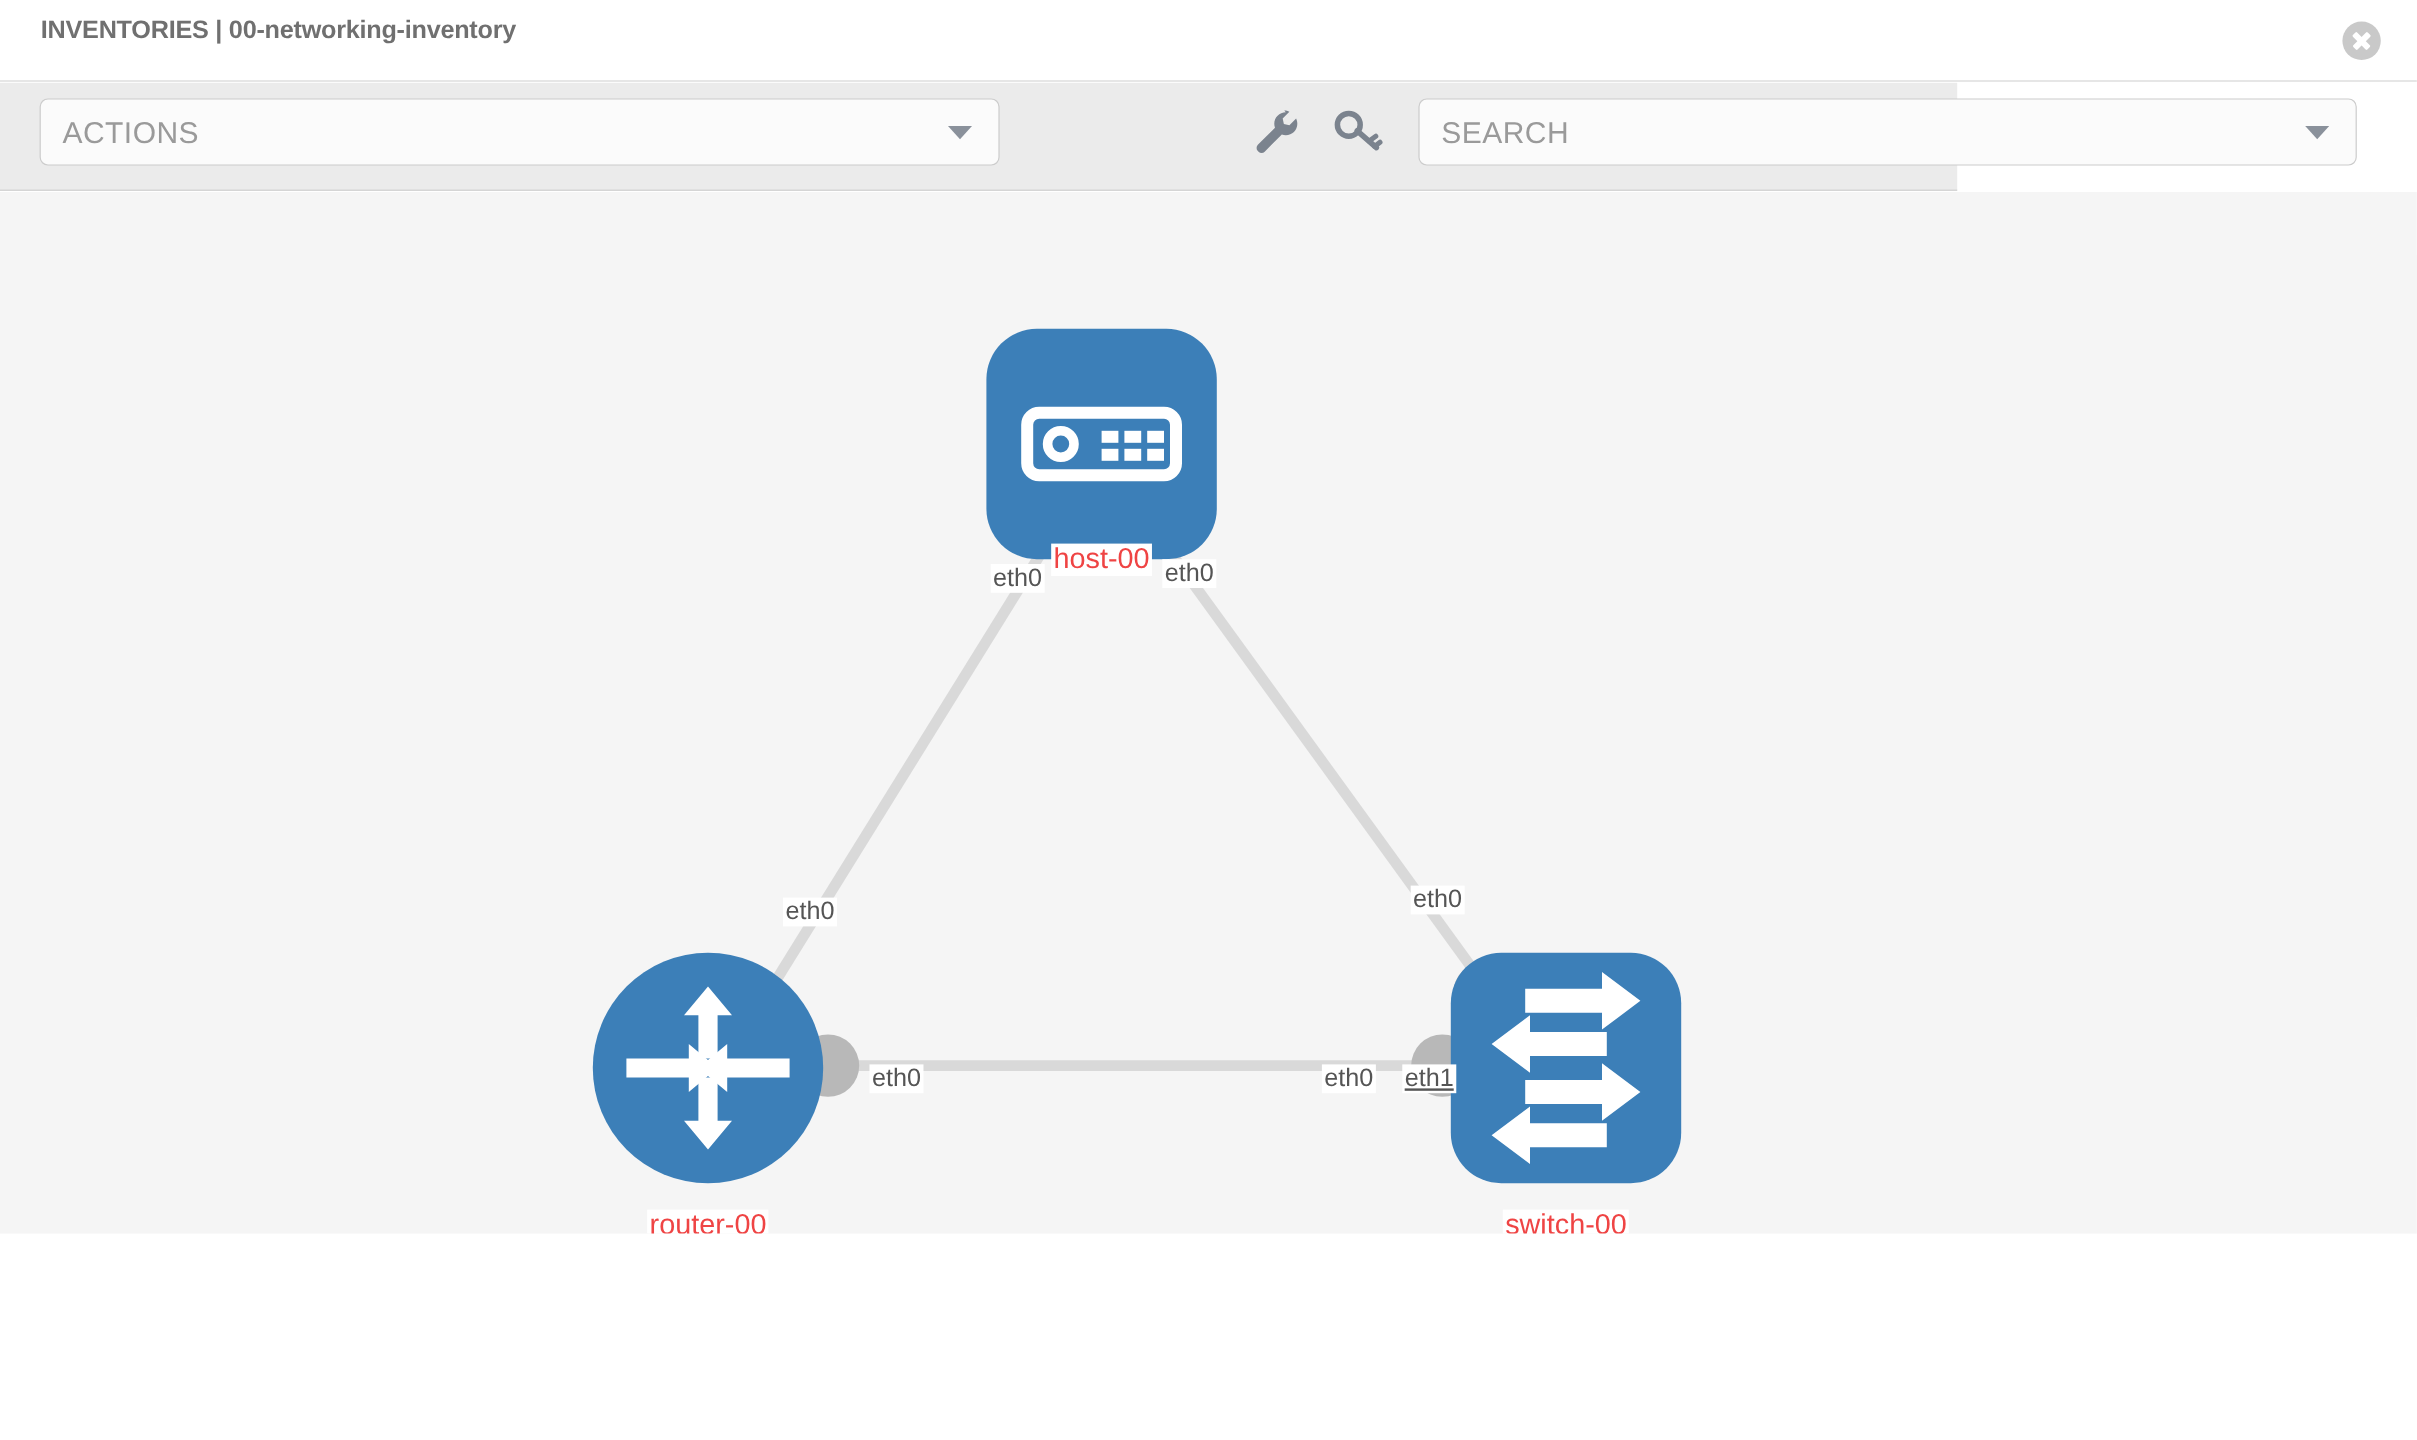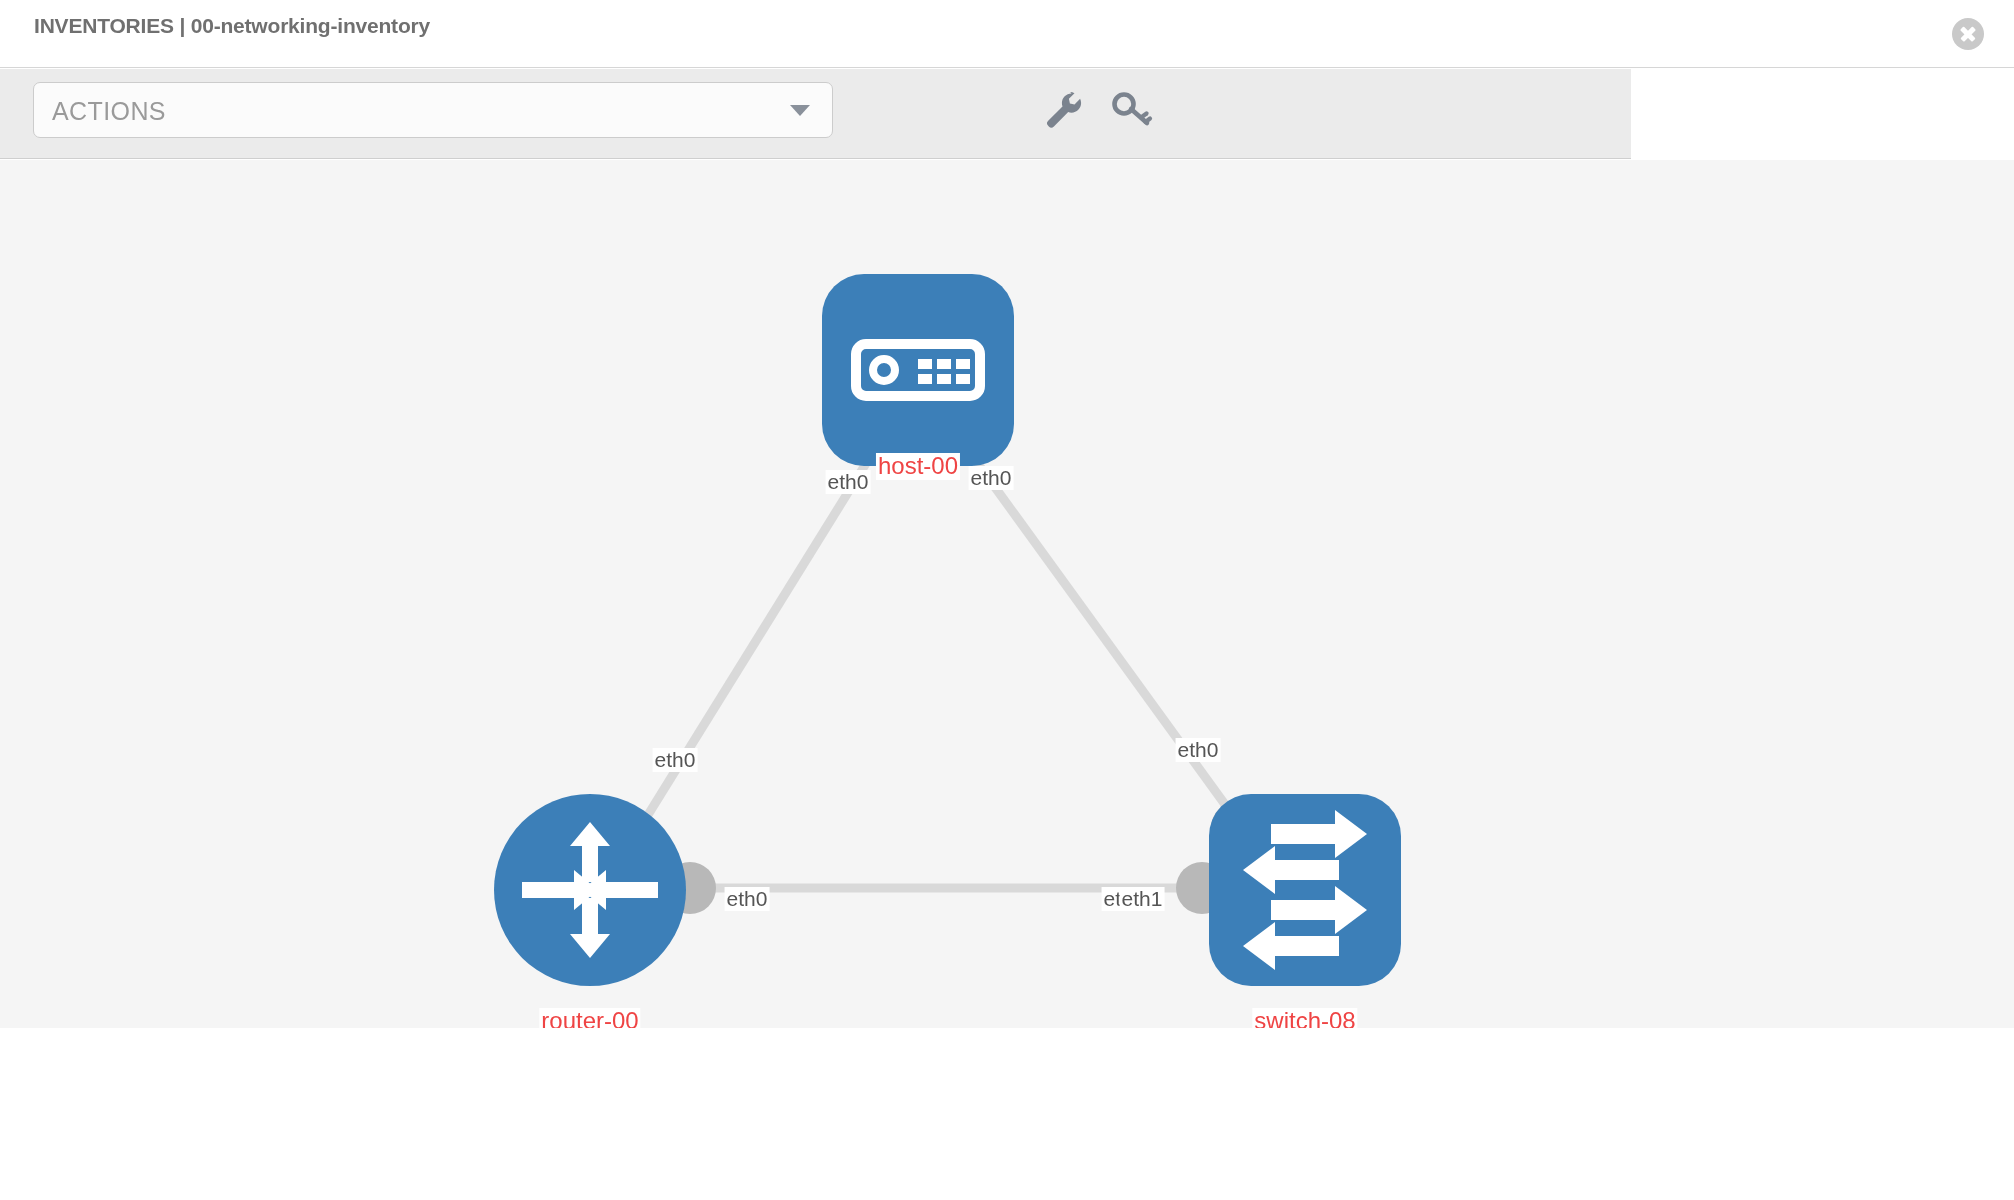--- a/index.html
+++ b/index.html
@@ -191,20 +191,24 @@
 
   <div class="tool-icon" id="key-icon">
     <svg viewBox="0 0 46 46" width="46" height="46" aria-hidden="true">
       <circle cx="16" cy="17" r="9.5" fill="none" stroke="#7b838e" stroke-width="4.6"></circle>
       <path d="M23 22 L39 36" stroke="#7b838e" stroke-width="4.6" stroke-linecap="round" fill="none"></path>
       <path d="M33 30.5 L38.5 26.5" stroke="#7b838e" stroke-width="4.2" stroke-linecap="round" fill="none"></path>
       <path d="M37.5 35 L42 31.5" stroke="#7b838e" stroke-width="4.2" stroke-linecap="round" fill="none"></path>
     </svg>
   </div>
 
+  <div id="search-select">
+    <span class="sel-label">SEARCH</span>
+    <span class="caret"></span>
+  </div>
 </div>
 
 <div id="canvas">
 
   <svg id="topology-svg" viewBox="0 0 2014 1040">
 
     <g>
       <line x1="888" y1="268" x2="620" y2="700" stroke="#d9d9d9" stroke-width="9"></line>
       <line x1="952" y1="268" x2="1245" y2="672" stroke="#d9d9d9" stroke-width="9"></line>
       <line x1="660" y1="728" x2="1238" y2="728" stroke="#d9d9d9" stroke-width="9"></line>
@@ -260,19 +264,19 @@
       </g>
     </g>
   </svg>
 
   <div class="iface-label" style="left:848px;  top:310px;">eth0</div>
   <div class="iface-label" style="left:991px;  top:306px;">eth0</div>
   <div class="iface-label" style="left:675px;  top:588px;">eth0</div>
   <div class="iface-label" style="left:1198px; top:578px;">eth0</div>
   <div class="iface-label" style="left:747px;  top:727px;">eth0</div>
   <div class="iface-label" style="left:1124px; top:727px;">eth0</div>
-  <div class="iface-label" style="left:1142px; top:727px;">eth1</div>
+  <div class="iface-label" style="left:1191px; top:727px;text-decoration:underline;">eth1</div>
 
   <div class="node-label" style="left:918px;  top:293px;">host-00</div>
   <div class="node-label" style="left:590px;  top:848px;">router-00</div>
-  <div class="node-label" style="left:1305px; top:848px;">switch-08</div>
+  <div class="node-label" style="left:1305px; top:848px;">switch-00</div>
 
 </div>
 
 </body></html>

